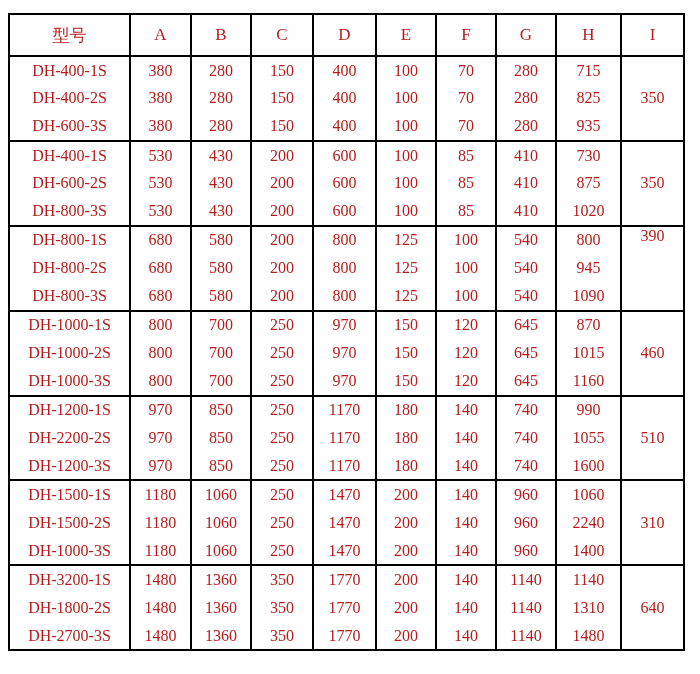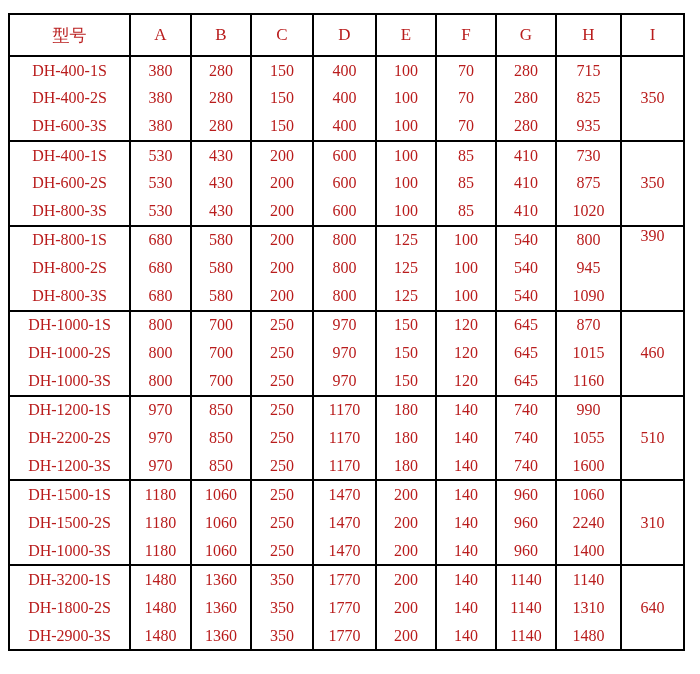--- a/index.html
+++ b/index.html
@@ -333,21 +333,21 @@
           <td>1480</td>
           <td>1360</td>
           <td>350</td>
           <td>1770</td>
           <td>200</td>
           <td>140</td>
           <td>1140</td>
           <td>1310</td>
         </tr>
         <tr>
-          <td>DH-2900-3S</td>
+          <td>DH-2700-3S</td>
           <td>1480</td>
           <td>1360</td>
           <td>350</td>
           <td>1770</td>
           <td>200</td>
           <td>140</td>
           <td>1140</td>
           <td>1480</td>
         </tr>
       </tbody>

